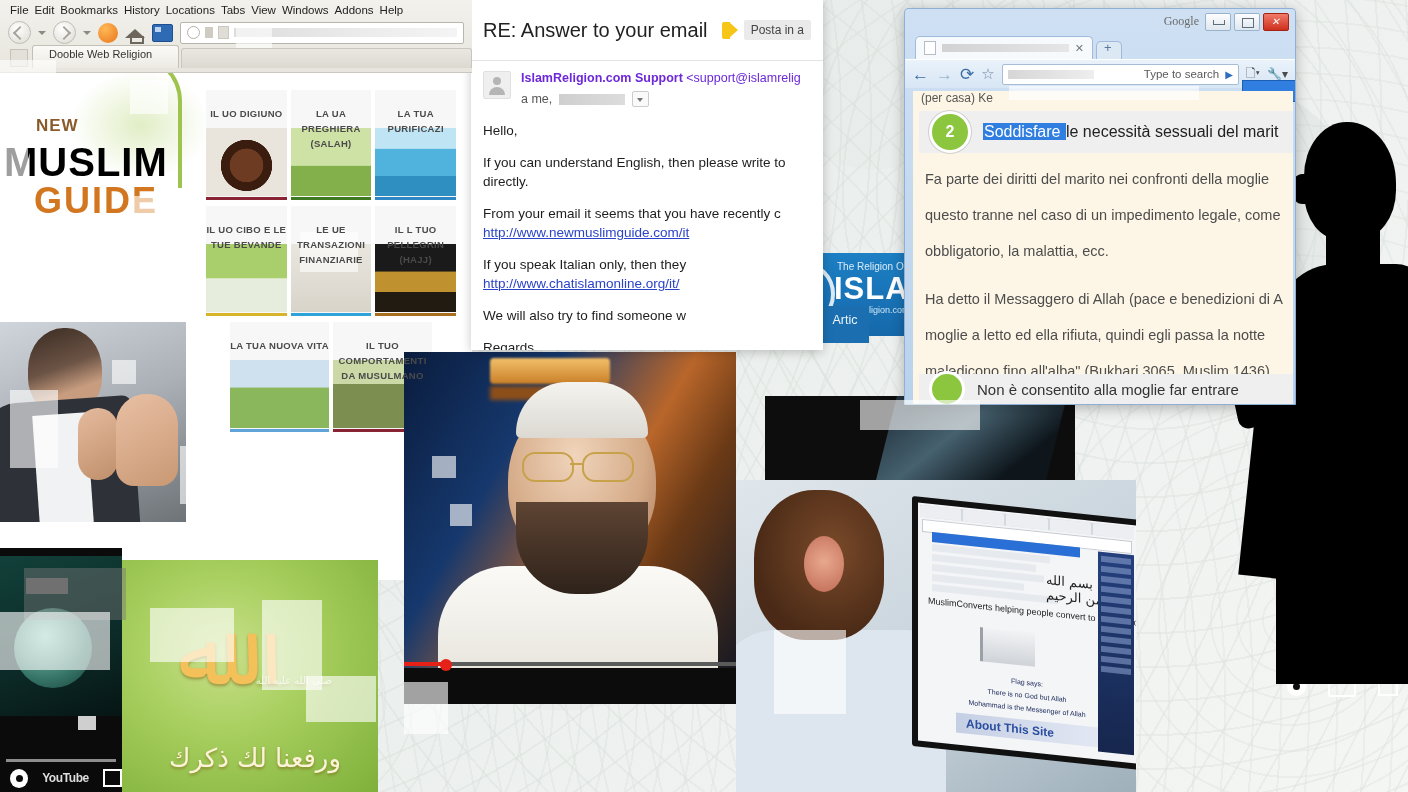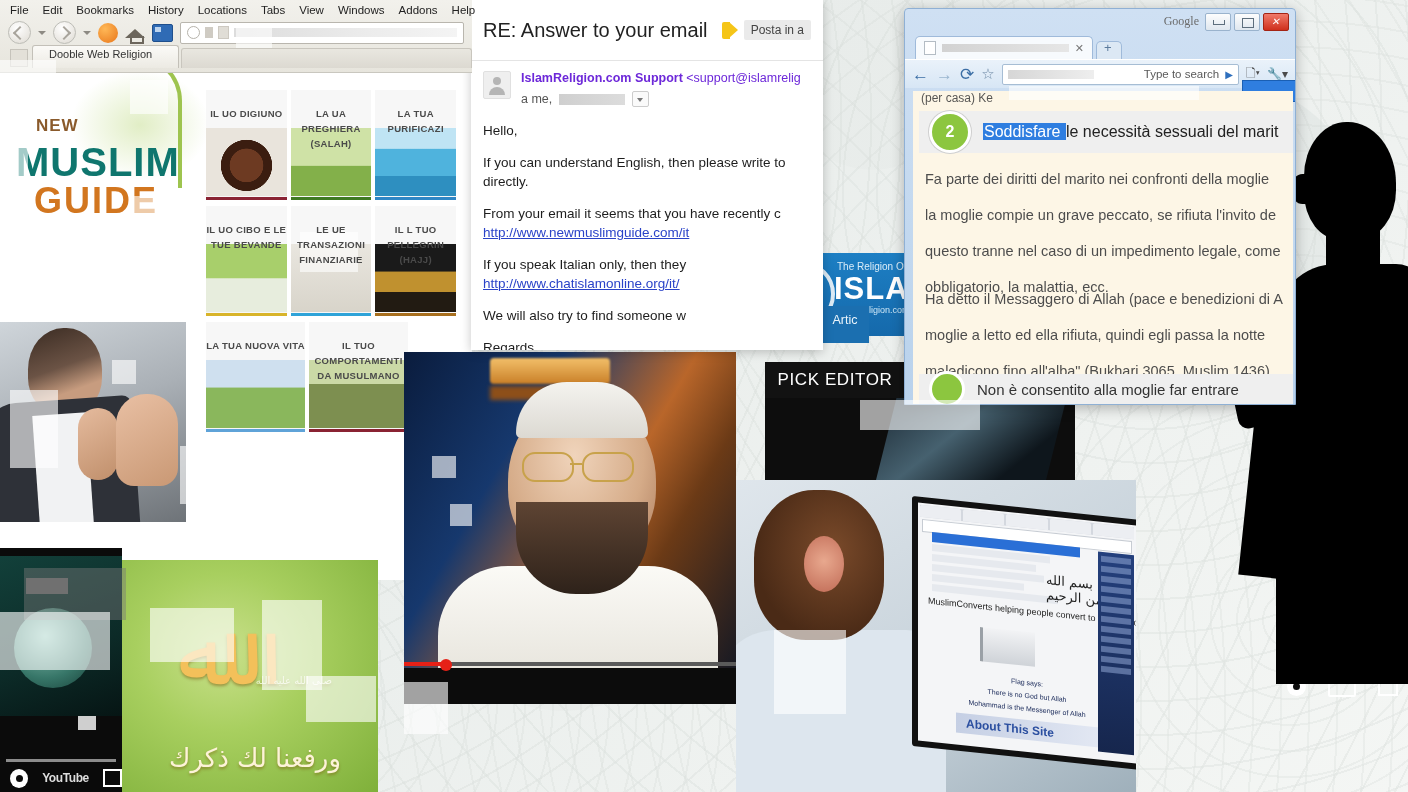--- a/index.html
+++ b/index.html
@@ -18,21 +18,21 @@
   .bg-ornament{position:absolute;inset:0;opacity:.55;
     background-image:
       repeating-radial-gradient(circle at 120px 120px, rgba(210,216,212,.55) 0 2px, transparent 2px 30px),
       repeating-radial-gradient(circle at 1150px 190px, rgba(206,213,209,.5) 0 2px, transparent 2px 34px),
       repeating-radial-gradient(circle at 300px 700px, rgba(208,214,210,.45) 0 2px, transparent 2px 28px),
       repeating-radial-gradient(circle at 1290px 620px, rgba(208,214,210,.45) 0 2px, transparent 2px 26px);}
 
   
   .dooble{position:absolute;left:0;top:0;width:472px;height:72px;
     background:linear-gradient(#f2f1ec,#e7e5dd);border-bottom:1px solid #c9c7bf;}
-  .dooble-menu{display:flex;gap:14px;padding:4px 8px 3px 10px;font-size:11.5px;color:#222;}
+  .dooble-menu{display:flex;gap:6px;padding:4px 8px 3px 10px;font-size:11.5px;color:#222;}
   .dooble-menu span{cursor:default;}
   .dooble-tb{display:flex;align-items:center;gap:7px;padding:2px 8px;}
   .nav-btn{width:21px;height:21px;border-radius:50%;border:1px solid #bdbdb7;
     background:radial-gradient(circle at 40% 30%,#fff,#dedad2);position:relative;}
   .nav-btn:after{content:"";position:absolute;left:6px;top:6px;width:8px;height:8px;
     border-left:2px solid #a8a49c;border-bottom:2px solid #a8a49c;transform:rotate(45deg);}
   .nav-fwd:after{transform:rotate(-135deg);left:5px;}
   .caret{width:0;height:0;border-left:4px solid transparent;border-right:4px solid transparent;
     border-top:4px solid #8d8a83;}
   .reload{width:20px;height:20px;border-radius:50%;
@@ -54,30 +54,30 @@
   .tab-ico{width:16px;height:16px;background:#e3e0d8;border:1px solid #c6c3bb;margin:0 4px 1px 4px;}
   .tab{height:20px;padding:2px 26px 0 16px;background:linear-gradient(#fbfaf7,#eceae3);
     border:1px solid #c3c0b8;border-bottom:0;border-radius:3px 3px 0 0;font-size:11px;color:#333;}
   .tab-rest{flex:1;height:19px;background:linear-gradient(#e9e7e0,#dcd9d1);border:1px solid #c9c6be;
     border-bottom:0;margin-left:2px;border-radius:3px 3px 0 0;}
 
   
   .nmg{position:absolute;left:0;top:60px;width:472px;height:520px;background:#ffffff;overflow:hidden;}
   .nmg-logo{position:absolute;left:8px;top:48px;width:180px;height:120px;}
   .nmg-logo .ln1{position:absolute;left:28px;top:8px;font-size:17px;font-weight:bold;color:#8a5a2b;letter-spacing:1px;}
-  .nmg-logo .ln2{position:absolute;left:-4px;top:32px;font-size:40px;font-weight:bold;color:#0f766e;letter-spacing:1px;margin-left:12px;}
+  .nmg-logo .ln2{position:absolute;left:-4px;top:32px;font-size:40px;font-weight:bold;color:#000000;letter-spacing:1px;}
   .nmg-logo .ln3{position:absolute;left:26px;top:72px;font-size:36px;font-weight:bold;color:#d2761f;letter-spacing:2px;}
   .nmg-arc{position:absolute;left:88px;top:-6px;width:86px;height:130px;
     border:4px solid #9ec44f;border-bottom:0;border-left-color:transparent;
     border-radius:50px 50px 0 0;transform:rotate(0deg);}
   .nmg-glow{position:absolute;left:70px;top:10px;width:140px;height:110px;
     background:radial-gradient(ellipse at 50% 50%,rgba(169,205,90,.35),rgba(169,205,90,0) 70%);}
 
   .cards{position:absolute;left:206px;top:30px;width:250px;}
-  .crow{display:flex;gap:4px;margin-bottom:6px;}
+  .crow{display:flex;gap:4px;margin-bottom:6px;justify-content:center;}
   .card{width:99px;height:110px;position:relative;overflow:hidden;background:#f7f7f7;}
   .card .cap{position:absolute;left:0;right:0;top:16px;text-align:center;font-size:9.5px;
     font-weight:bold;color:#4a4a4a;line-height:15px;letter-spacing:.3px;z-index:2;}
   .card .img{position:absolute;left:0;right:0;bottom:4px;height:68px;}
   .card .bar{position:absolute;left:0;right:0;bottom:0;height:3px;}
   .i-dates{background:radial-gradient(circle at 50% 55%,#6d3a22 0 30%,#3b1d10 31% 46%,#e9e4dc 47%);}
   .i-pray{background:linear-gradient(#cfe2a6 0 55%,#83b04a 56%);}
   .i-water{background:linear-gradient(#bfe4f4 0 30%,#4fb3dd 31% 70%,#2e8fc0 71%);}
   .i-food{background:linear-gradient(#a8cf6b 0 50%,#e7eddd 51%);}
   .i-fin{background:linear-gradient(#e9e6df,#d8d4ca);}
@@ -444,23 +444,20 @@
       <b>Home</b><span> Page</span>
     </div>
     <div class="roi-tab">
       <span>Artic</span>
     </div>
   </div>
 
   <div class="pick-body">
     <div class="shard"></div>
   </div>
-  <div class="pick">
-    <span>PICK EDITOR</span>
-  </div>
 
   <div class="laptopman">
     <div class="lm-shoulder"></div>
     <div class="lm-head"></div>
     <div class="lm-ear"></div>
     <div class="lm-screen">
       <div class="lm-page">
         <div class="lm-tabs">
           <i></i>
             <i></i>
@@ -591,21 +588,20 @@
     <div class="chw-omnibox"></div>
 
     <div class="chw-page">
       <div class="pg-crumb">(per casa) Ke</div>
       <div class="pg-head">
         <div class="badge">2</div>
         <div class="pg-head-txt"><span class="sel">Soddisfare </span><span>le necessità sessuali del marit</span></div>
       </div>
       <div class="pg-para" style="top:76px;">
         <p>Fa parte dei diritti del marito nei confronti della moglie</p>
-        <p>la moglie compie un grave peccato, se rifiuta l'invito de</p>
         <p>questo tranne nel caso di un impedimento legale, come</p>
         <p>obbligatorio, la malattia, ecc.</p>
       </div>
       <div class="pg-para" style="top:196px;">
         <p>Ha detto il Messaggero di Allah (pace e benedizioni di A</p>
         <p>moglie a letto ed ella rifiuta, quindi egli passa la notte</p>
         <p>maledicono fino all'alba" (Bukhari 3065, Muslim 1436).</p>
       </div>
       <div class="pg-next">
         <div class="badge-sm"></div>

